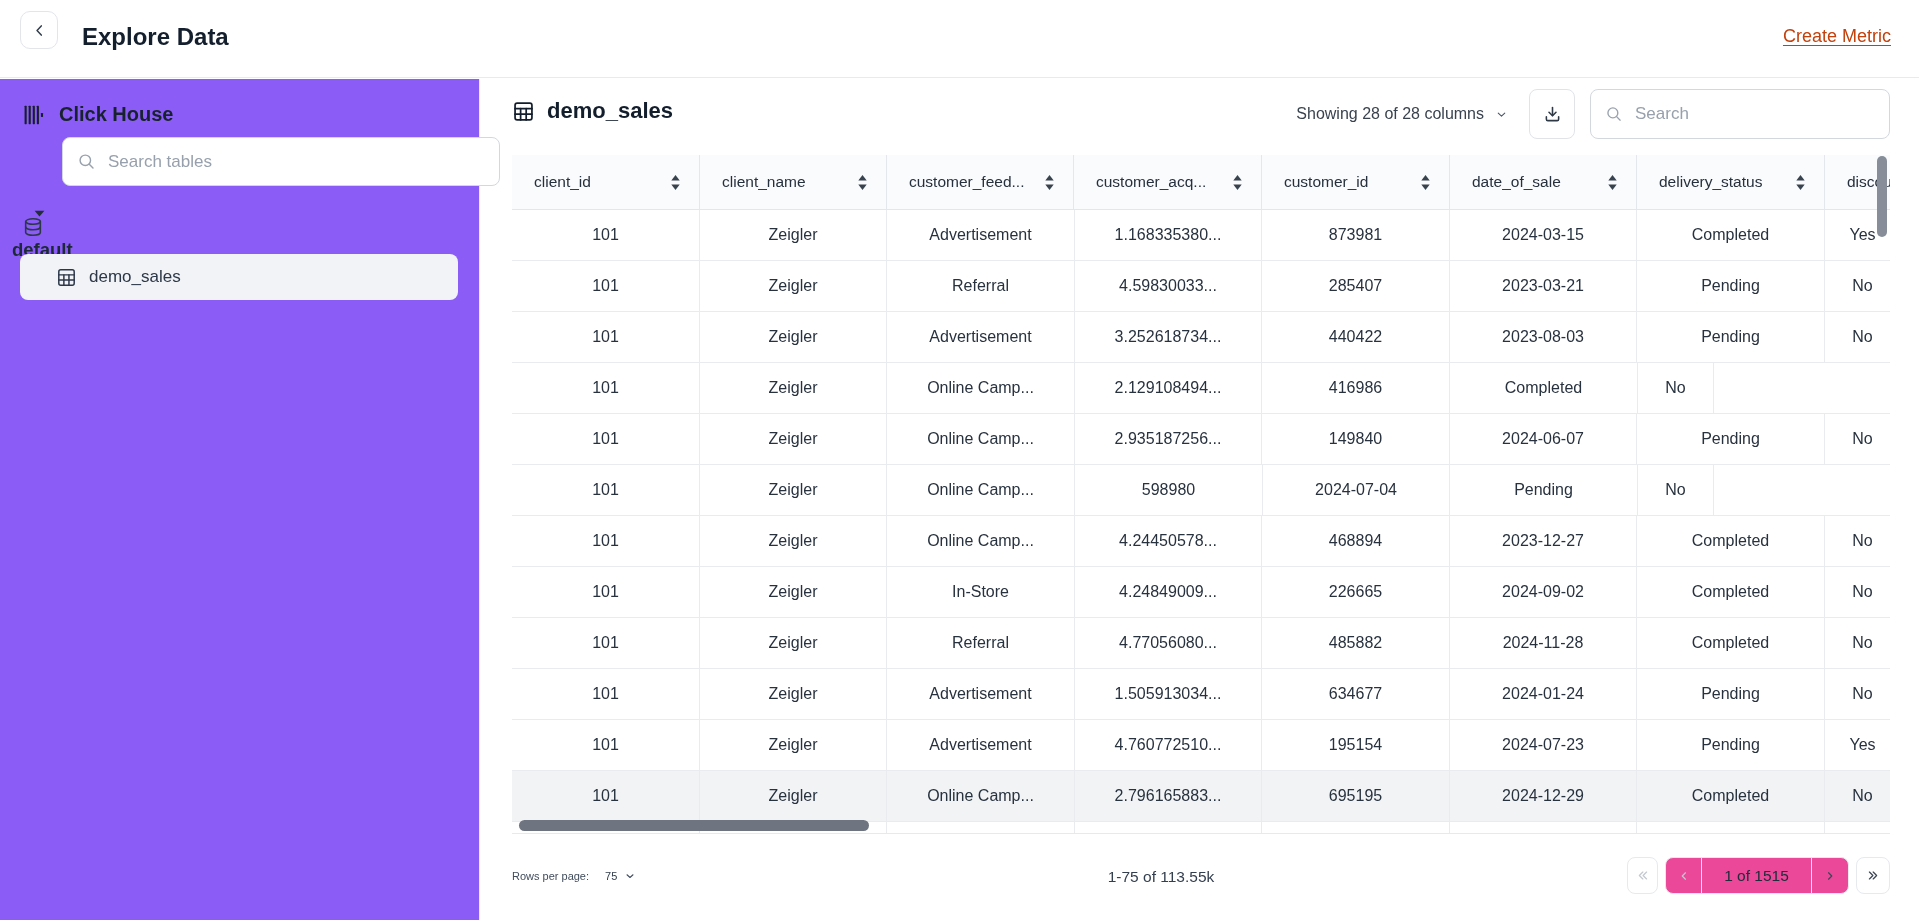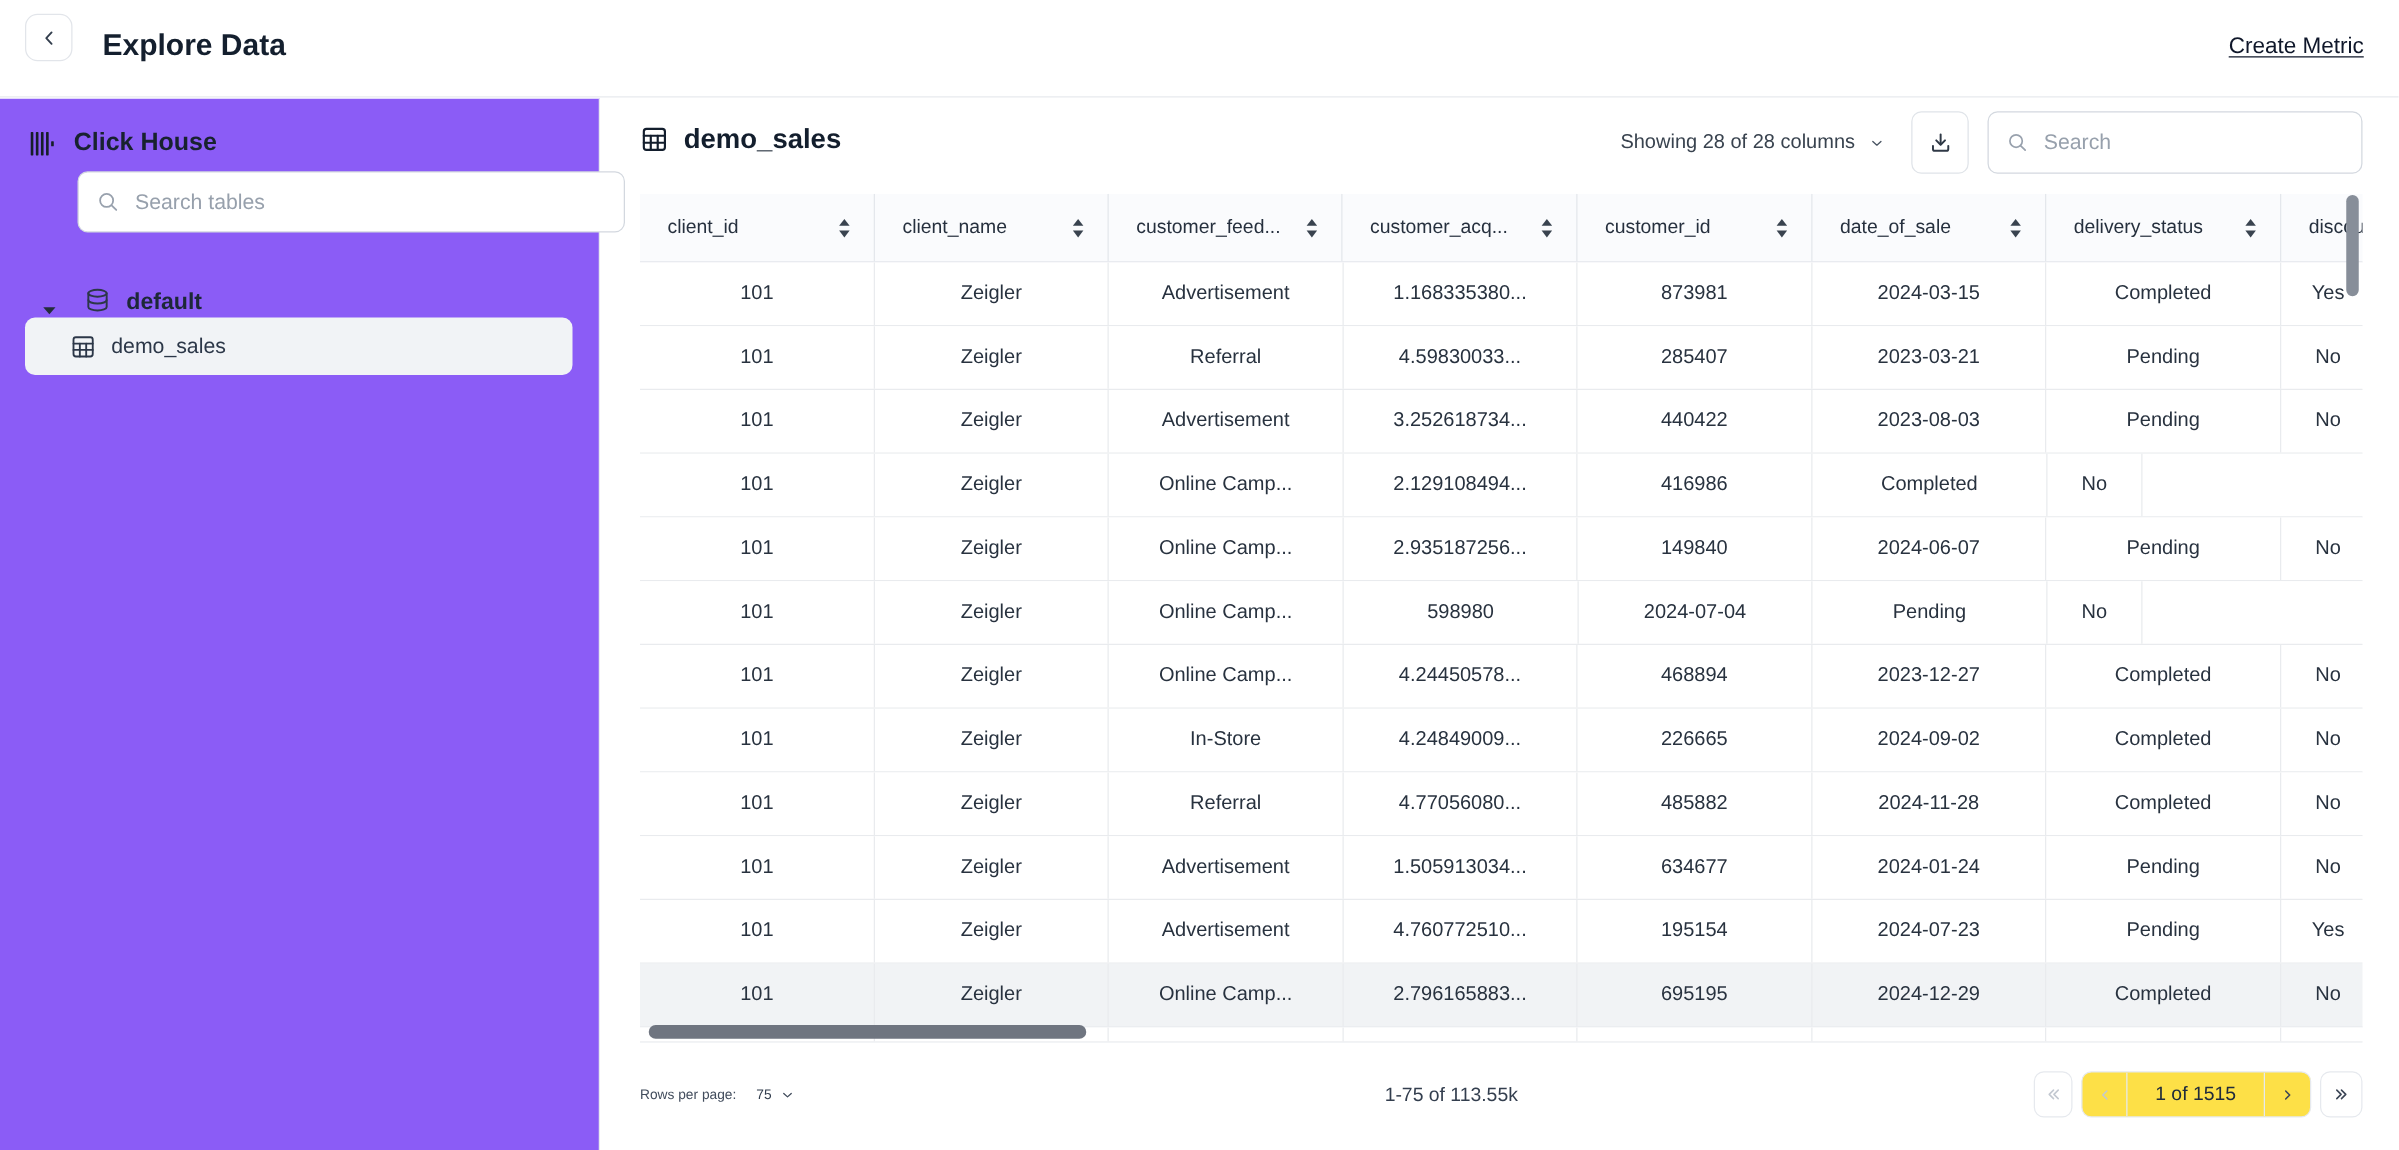--- a/index.html
+++ b/index.html
@@ -10,36 +10,36 @@
   }
   #app { position:relative; width:1919px; height:920px; }
 
   
   .top-header { position:absolute; left:0; top:0; width:1919px; height:78px;
     background:#fff; border-bottom:1px solid #e7eaee;padding-left:19px; }
   .back-btn { position:absolute; left:20px; top:11px; width:38px; height:38px;
     border:1px solid #e2e5ea; border-radius:10px; background:#fff;
     display:flex; align-items:center; justify-content:center; cursor:pointer; }
   .page-title { position:absolute; left:82px; top:23px; font-size:24px; font-weight:700; color:#141f2e; }
-  .create-metric { position:absolute; right:28px; top:26px; font-size:18px; color:#0f172a;
+  .create-metric { position:absolute; right:28px; top:26px; font-size:18px; color:#c2410c;
     text-decoration:underline; text-underline-offset:3px; cursor:pointer; }
 
   
   .sidebar { position:absolute; left:0; top:79px; width:480px; height:841px;
     border-right:1px solid #e7eaee; background:#8b5cf6; }
   .source-row { position:absolute; left:24px; top:24px; display:flex; align-items:center; gap:14px; }
   .source-name { font-size:20px; font-weight:700; color:#18222f; }
   .input-box { position:absolute; display:flex; align-items:center; gap:10px;
     border:1px solid #d3d8df; border-radius:8px; background:#fff; padding:0 14px; }
   .sb-search { left:20px; top:58px; width:438px; height:49px;margin-left:42px; }
   .input-box input { border:none; outline:none; flex:1; font-size:17px;
     font-family:"Liberation Sans","DejaVu Sans",sans-serif; color:#28323f; background:transparent; }
   .input-box input::placeholder { color:#97a0ac; }
   .tree-db-row { position:absolute; left:0; top:131px; width:480px; height:42px;
-    display:flex; align-items:flex-end; cursor:pointer; }
+    display:flex; align-items:flex-start; cursor:pointer;flex-direction:column; }
   .tree-caret { margin-left:34px; display:flex; }
   .db-icon-wrap { margin-left:22px; display:flex; }
   .db-name { margin-left:12px; font-size:18.5px; font-weight:700; color:#1d2838; }
   .tree-table-row { position:absolute; left:20px; top:175px; width:438px; height:46px;
     background:#f1f3f6; border-radius:8px; display:flex; align-items:center; cursor:pointer; }
   .tree-table-row .tbl-icon-wrap { margin-left:36px; display:flex; }
   .tree-table-name { margin-left:12px; font-size:17px; color:#2c3748; }
 
   
   .main-title-row { position:absolute; left:512px; top:98px; display:flex; align-items:center; gap:12px; }
@@ -77,21 +77,21 @@
     display:flex; align-items:center; font-size:11px; color:#414c5c; }
   .rpp-value-wrap { display:flex; align-items:center; gap:7px; margin-left:16px; cursor:pointer; }
   .rpp-value { color:#313c4c; }
   .range-label { position:absolute; left:1161px; top:868px; transform:translateX(-50%);
     font-size:15.5px; color:#333e4e; }
   .pagination { position:absolute; right:29px; top:857px; display:flex; align-items:center; gap:7px; }
   .pg-btn { height:37px; border:1px solid #e6e9ee; border-radius:8px; background:#fff;
     display:flex; align-items:center; justify-content:center; cursor:pointer; }
   .pg-first { width:31px; } .pg-last { width:34px; }
   .pg-group { width:184px; height:37px; border:1px solid #e6e9ee; border-radius:8px;
-    background:#fde047; display:flex; align-items:stretch; overflow:hidden; }
+    background:#ec4899; display:flex; align-items:stretch; overflow:hidden; }
   .pg-seg { display:flex; align-items:center; justify-content:center; cursor:pointer; }
   .pg-prev { width:36px; border-right:1px solid #e6e9ee; }
   .pg-next { width:37px; border-left:1px solid #e6e9ee; }
   .pg-page { flex:1; font-size:15.5px; color:#202b3b; display:flex; align-items:center; justify-content:center; }
 </style>
 </head>
 <body>
 
 <div id="app">
 

